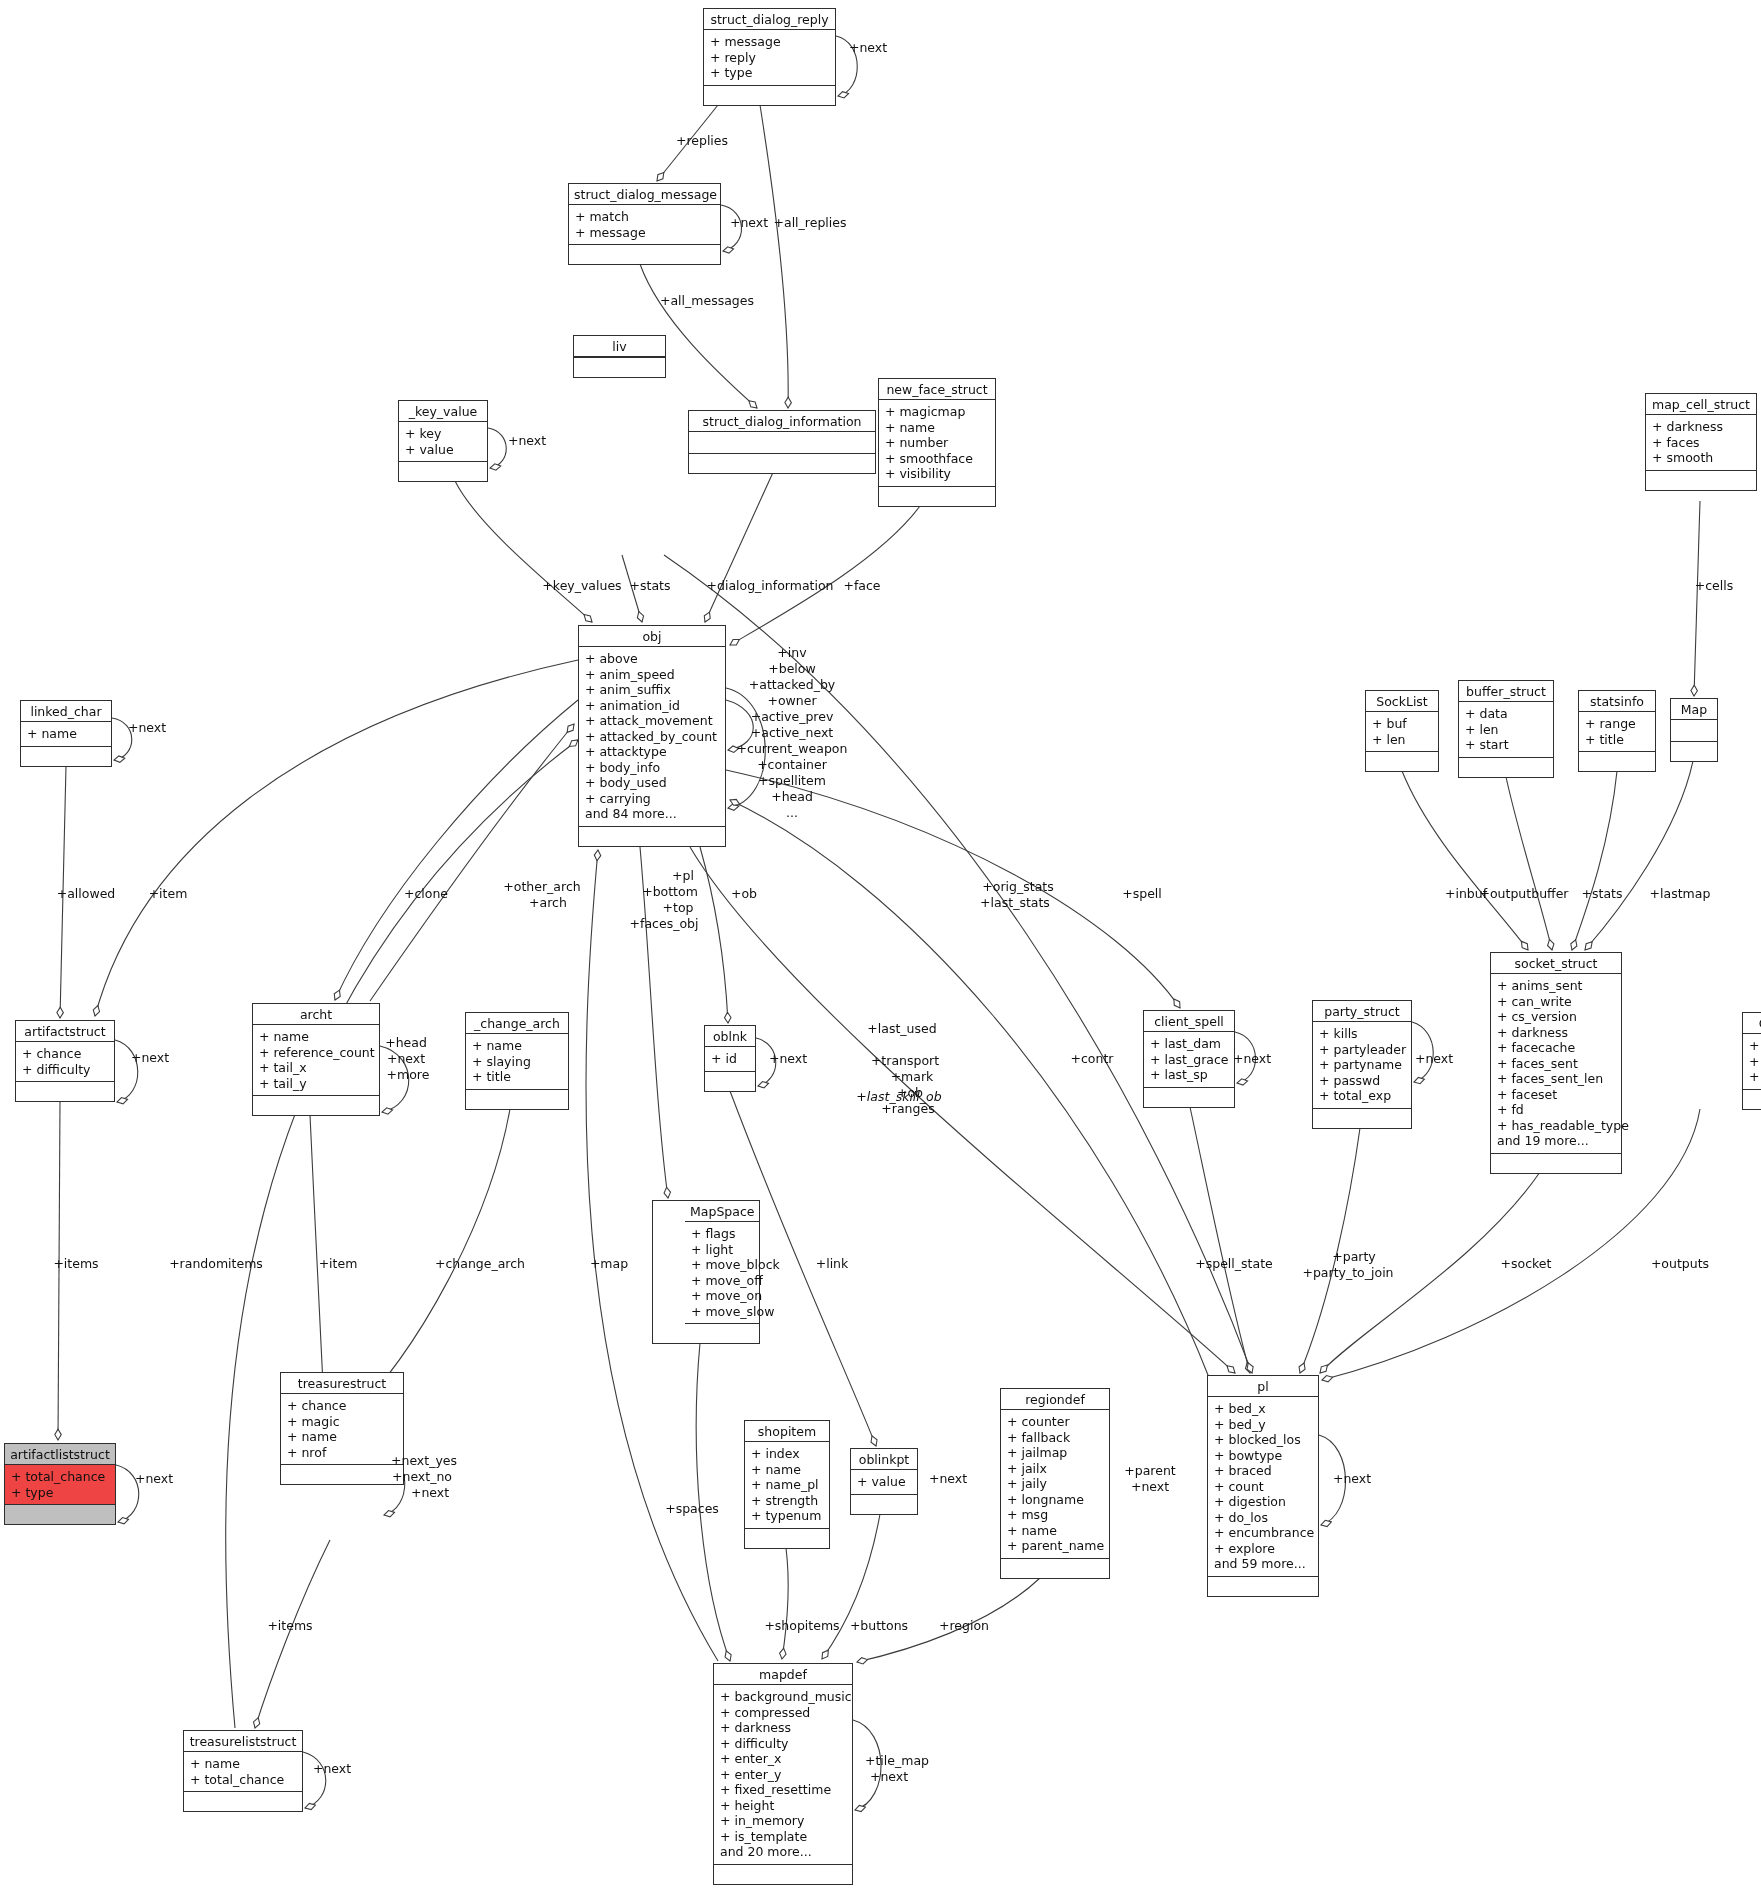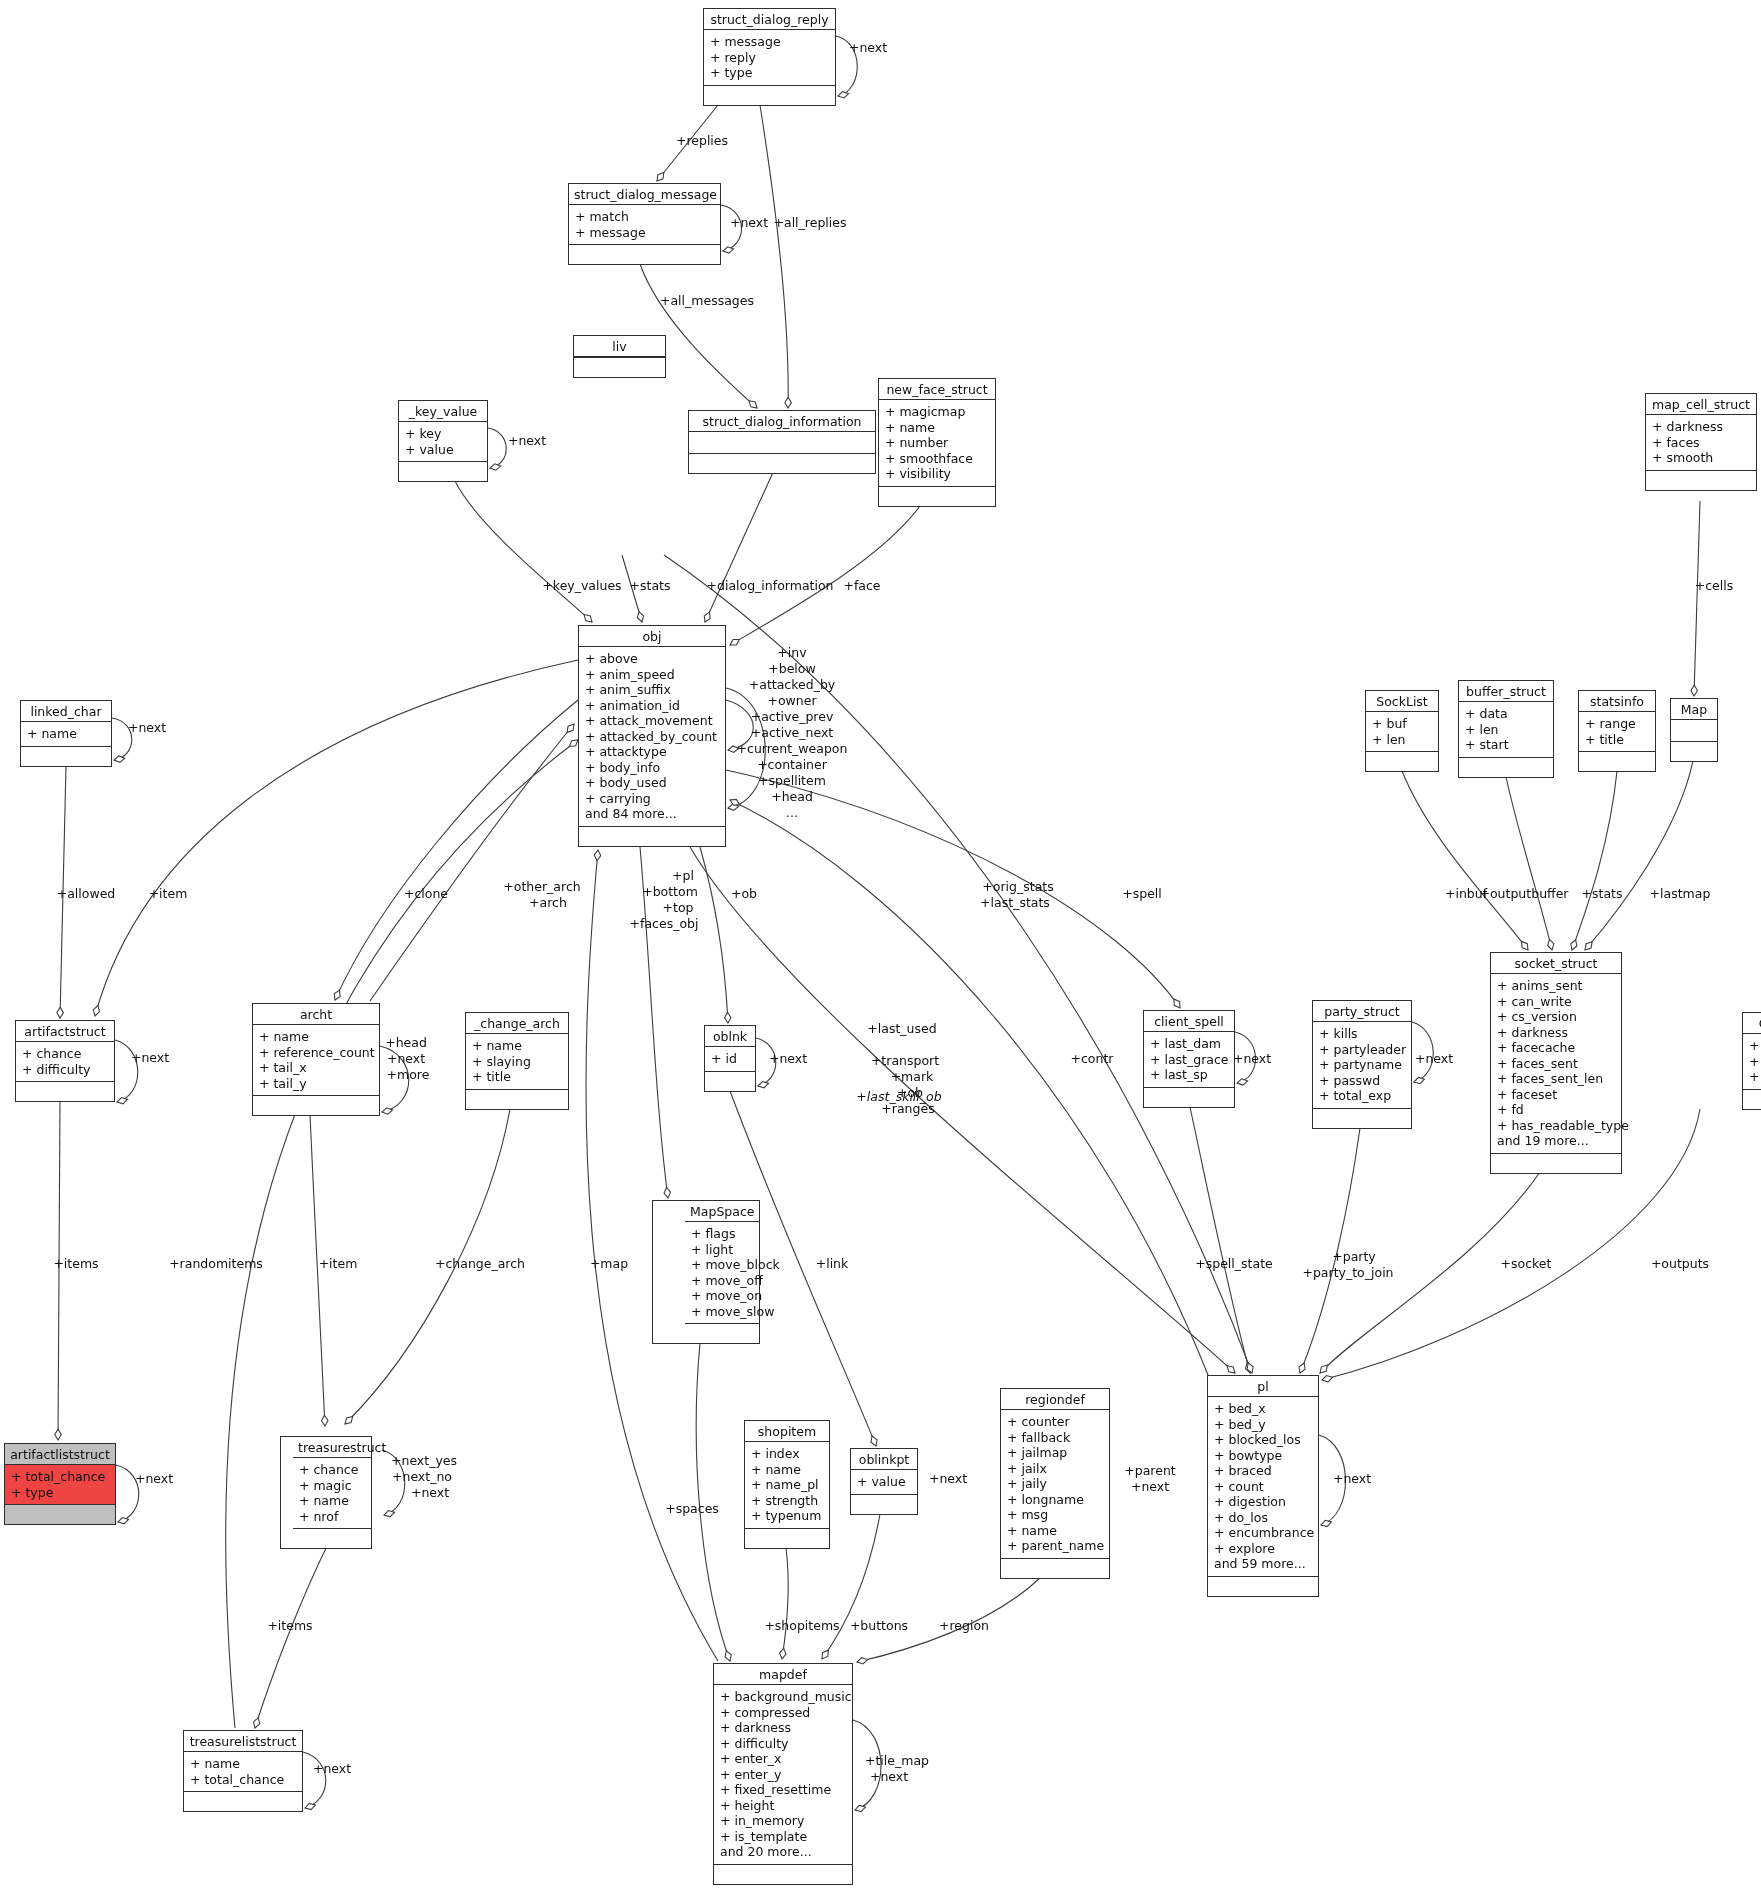--- a/index.html
+++ b/index.html
@@ -283,21 +283,21 @@
       <div class="node-footer"></div>
     </div>
     <div class="node highlight" style="left: 4px; top: 1443px; width: 112px;">
       <div class="node-title">artifactliststruct</div>
       <div class="node-members">
         <div>+ total_chance</div>
         <div>+ type</div>
       </div>
       <div class="node-footer"></div>
     </div>
-    <div class="node" style="left: 280px; top: 1436px; width: 92px; padding-left: 12px;">
+    <div class="node" style="left: 280px; top: 1372px; width: 124px;">
       <div class="node-title">treasurestruct</div>
       <div class="node-members">
         <div>+ chance</div>
         <div>+ magic</div>
         <div>+ name</div>
         <div>+ nrof</div>
       </div>
       <div class="node-footer"></div>
     </div>
     <div class="node" style="left: 744px; top: 1420px; width: 86px;">

